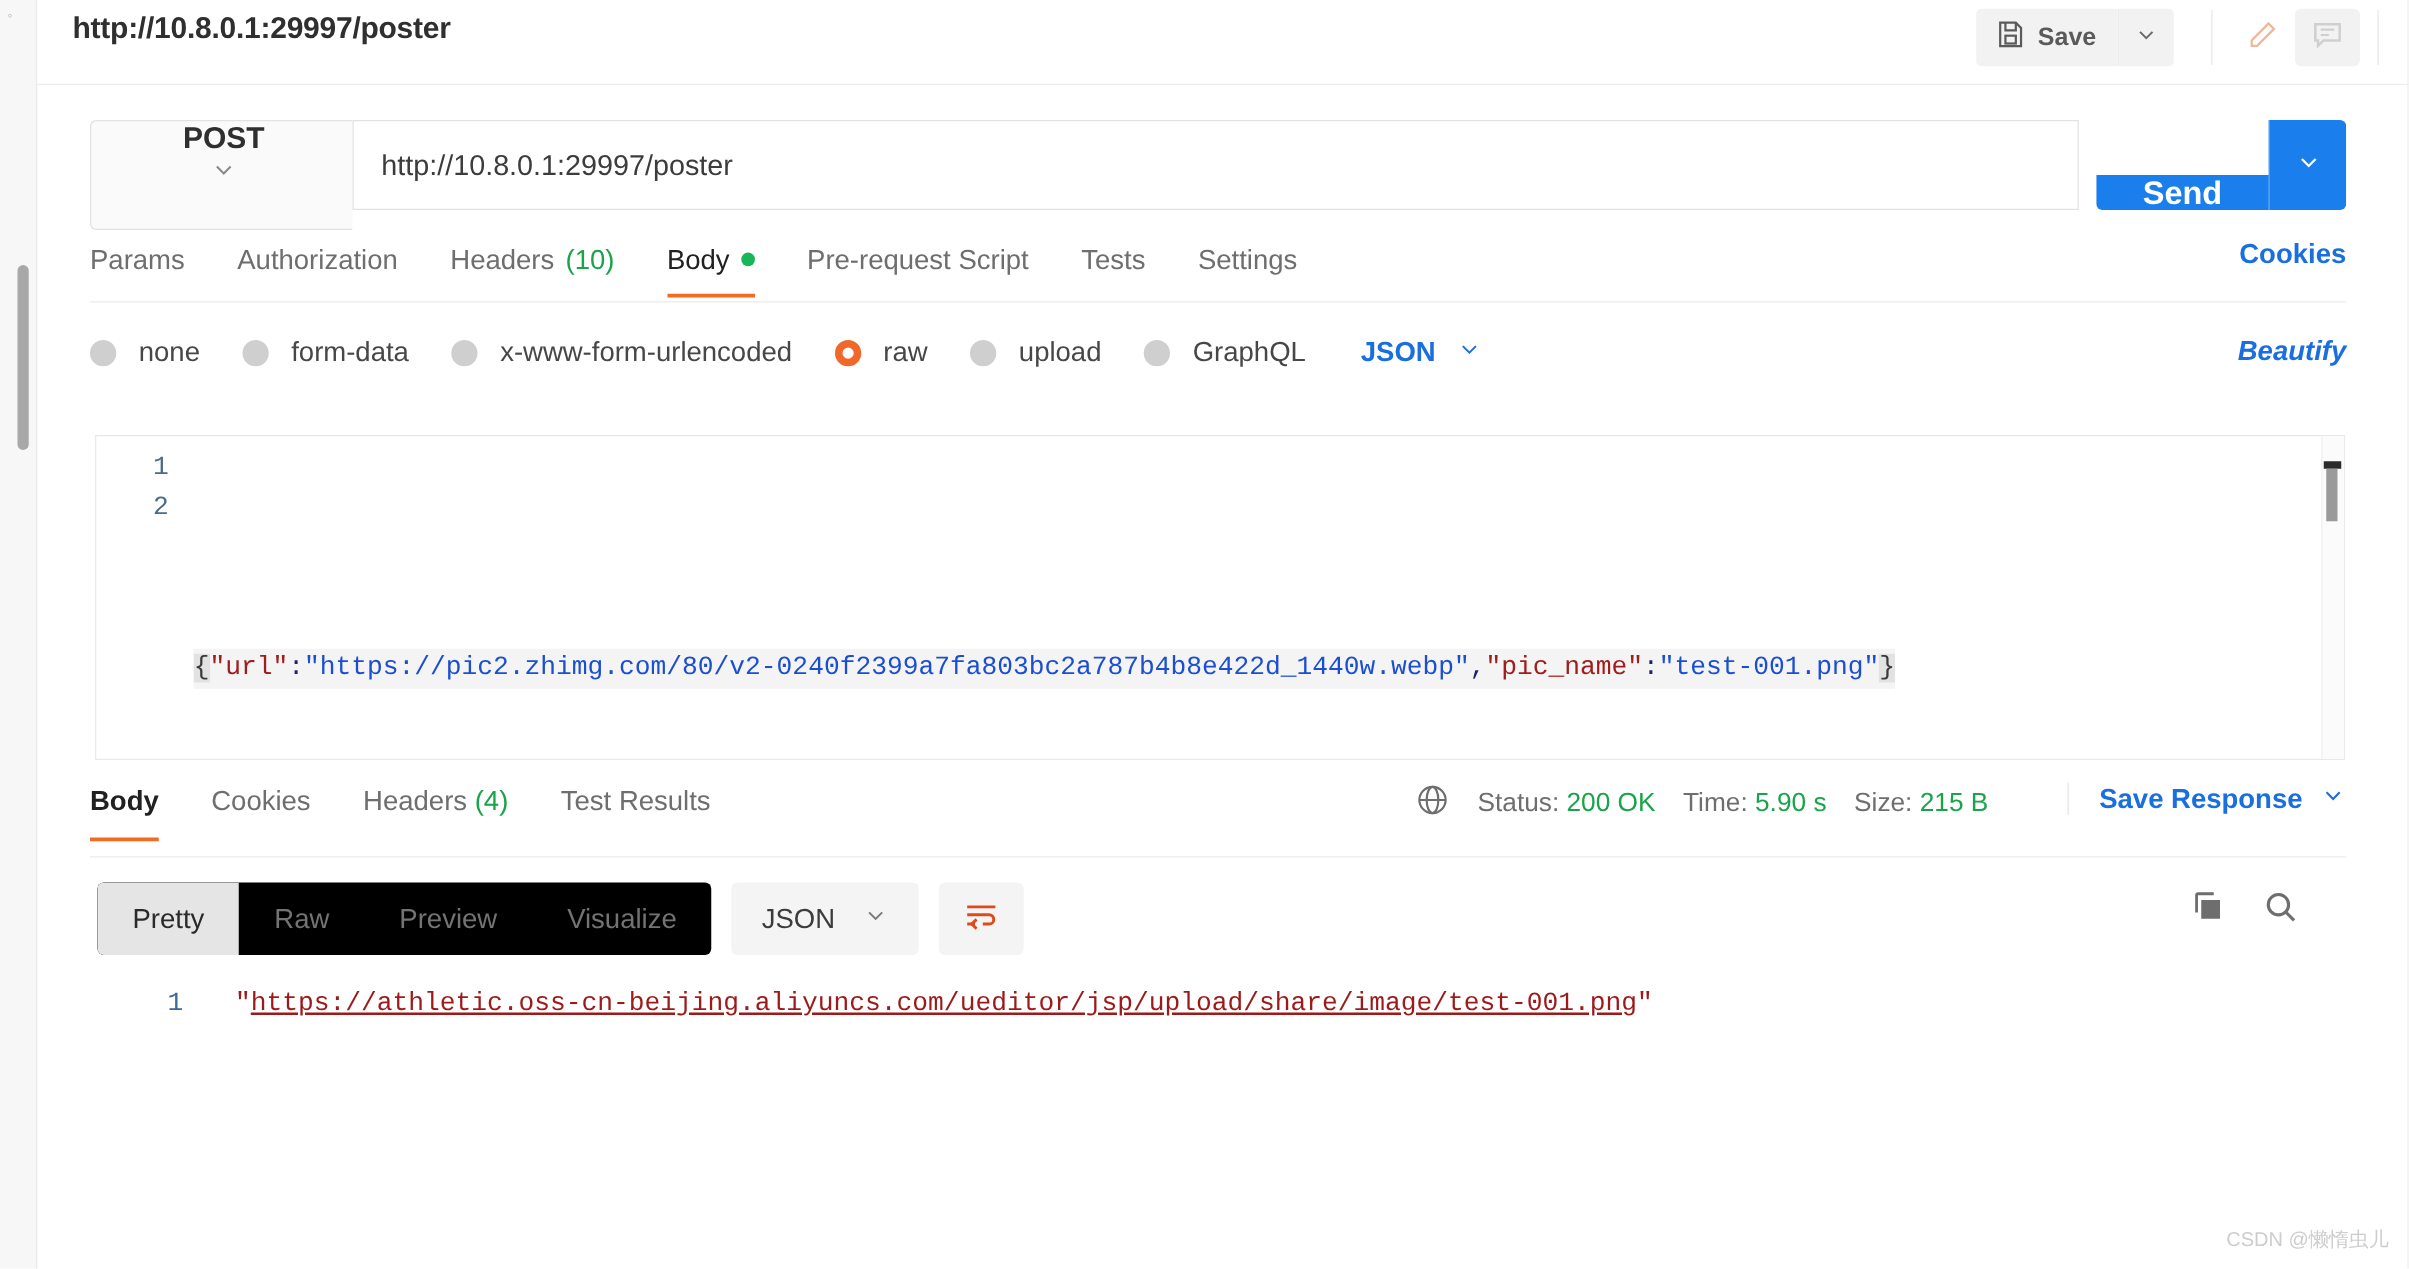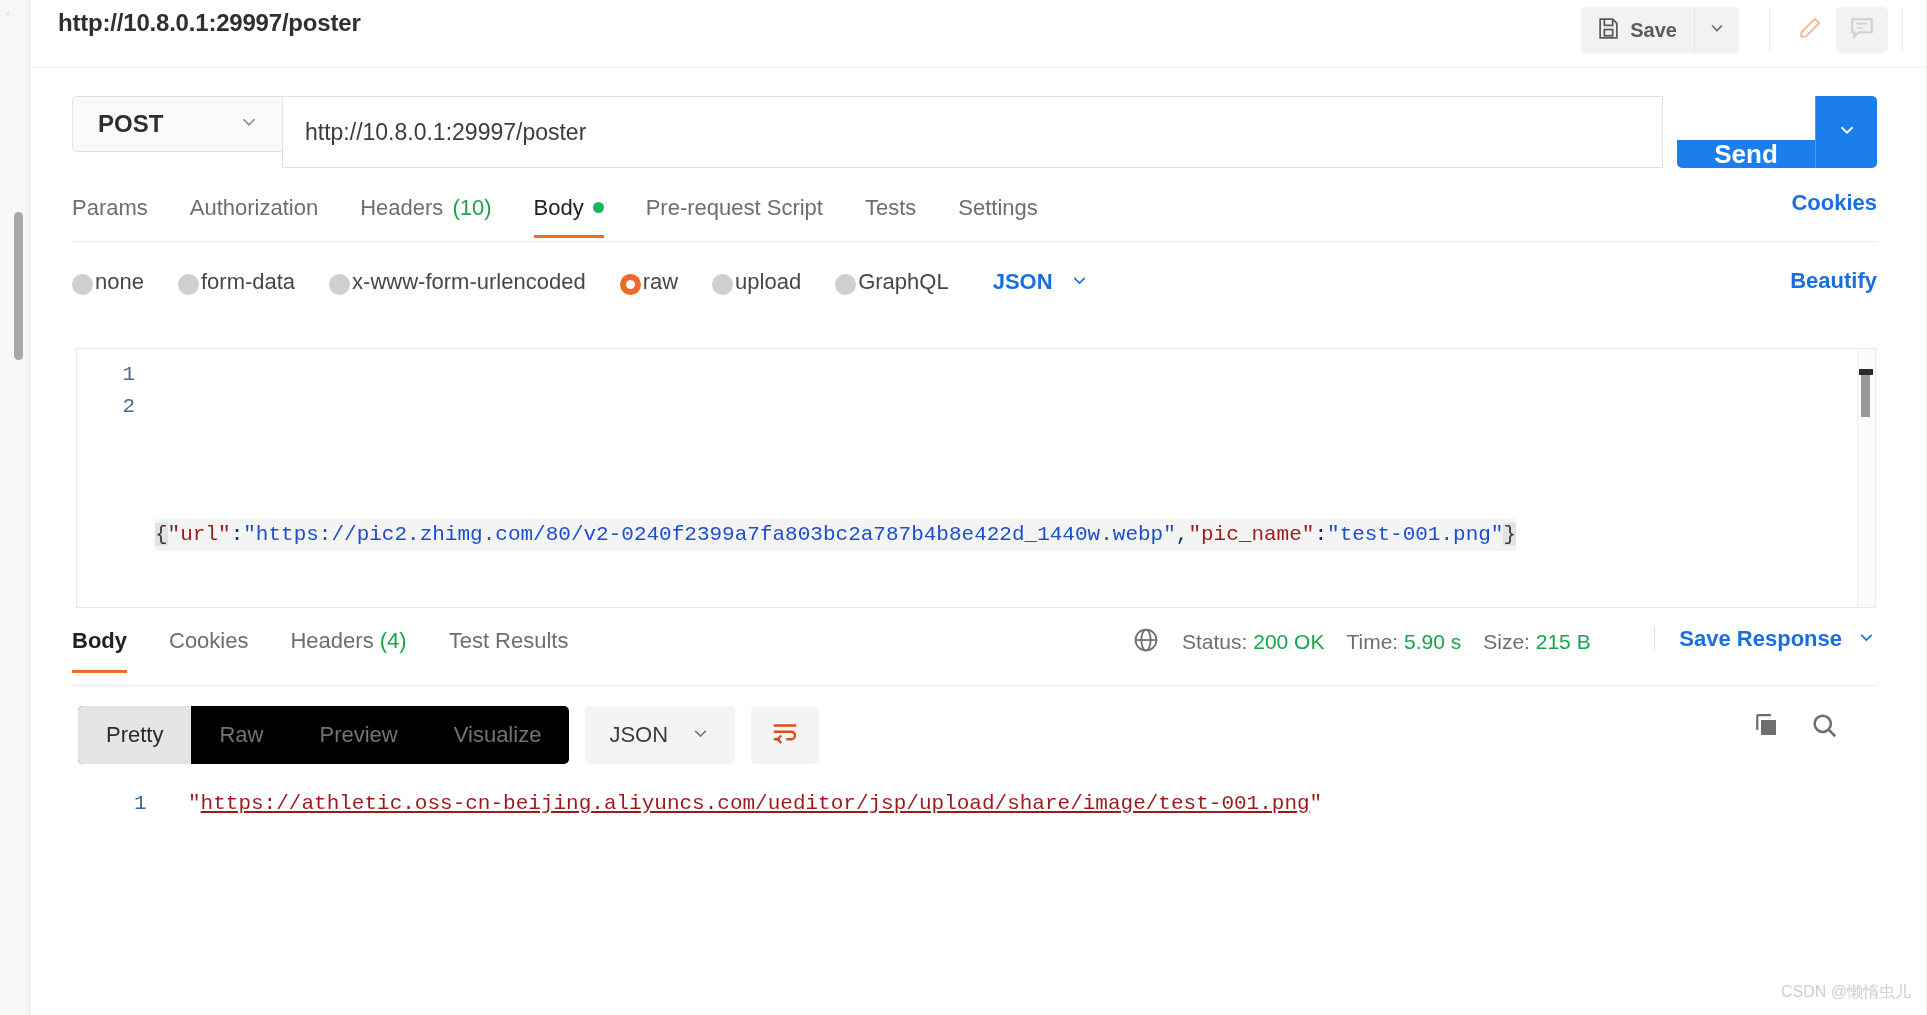--- a/index.html
+++ b/index.html
@@ -64,25 +64,25 @@
   }
   .icon-btn.light { background: #fff; }
   .icon-btn.grey  { background: #f2f2f2; }
 
   
   .reqbar {
     position: absolute; left: 42px; top: 96px;
     width: 1805px; height: 72px; display: flex;
   }
   .method-box {
-    width: 210px; height: 56px; background: #fafafa;
+    width: 210px; height: 88px; background: #fafafa;
     border: 1px solid #e2e2e2; border-right: none;
     border-radius: 5px 0 0 5px;
-    display: flex; align-items: center; justify-content: space-between;
-    padding: 0 22px 0 25px; cursor: pointer;
+    display: flex; align-items: center; justify-content: flex-start;
+    padding: 0 22px 0 25px; cursor: pointer; flex-direction: column;
   }
   .method-box .m { font-size: 24px; font-weight: bold; color: #2f2f2f; }
   .url-box {
     flex: 1; height: 72px; background: #fff;
     border: 1px solid #e2e2e2;
     display: flex; align-items: center; padding-left: 22px;
     cursor: text;
   }
   .url-box .u { font-size: 23px; color: #3c3c3c; }
   .send-wrap {
@@ -123,36 +123,36 @@
     position: absolute; right: 0; top: 0;
     font-size: 22px; font-weight: bold; color: #1a6fe0; cursor: pointer;
   }
 
   
   .radios {
     position: absolute; left: 42px; top: 258px;
     width: 1805px; height: 48px; display: flex; align-items: center;
   }
   .radio {
-    display: flex; align-items: flex-end; gap: 2px;
+    display: flex; align-items: center; gap: 18px;
     margin-right: 34px; cursor: pointer; white-space: nowrap;
   }
   .dot { width: 21px; height: 21px; border-radius: 50%; background: #cfcfcf; }
   .dot.on {
     background: #fff; border: 6px solid #f0682a;
   }
   .radio .t { font-size: 22px; color: #474747; }
   .json-sel {
     display: flex; align-items: center; gap: 16px;
     margin-left: 10px; cursor: pointer;
   }
   .json-sel .t { font-size: 22px; font-weight: bold; color: #1a6fe0; }
   .beautify {
     position: absolute; right: 0; top: 10px;
-    font-size: 22px; font-weight: bold; color: #1a6fe0; cursor: pointer;
+    font-size: 22px; font-weight: bold; color: #1a6fe0; cursor: pointer; font-style: italic;
   }
 
   
   .editor {
     position: absolute; left: 46px; top: 348px;
     width: 1800px; height: 260px;
     border: 1px solid #e8e8e8; background: #fff;
   }
   .ed-lines {
     position: absolute; left: 0; top: 0; width: 70px; height: 100%;

